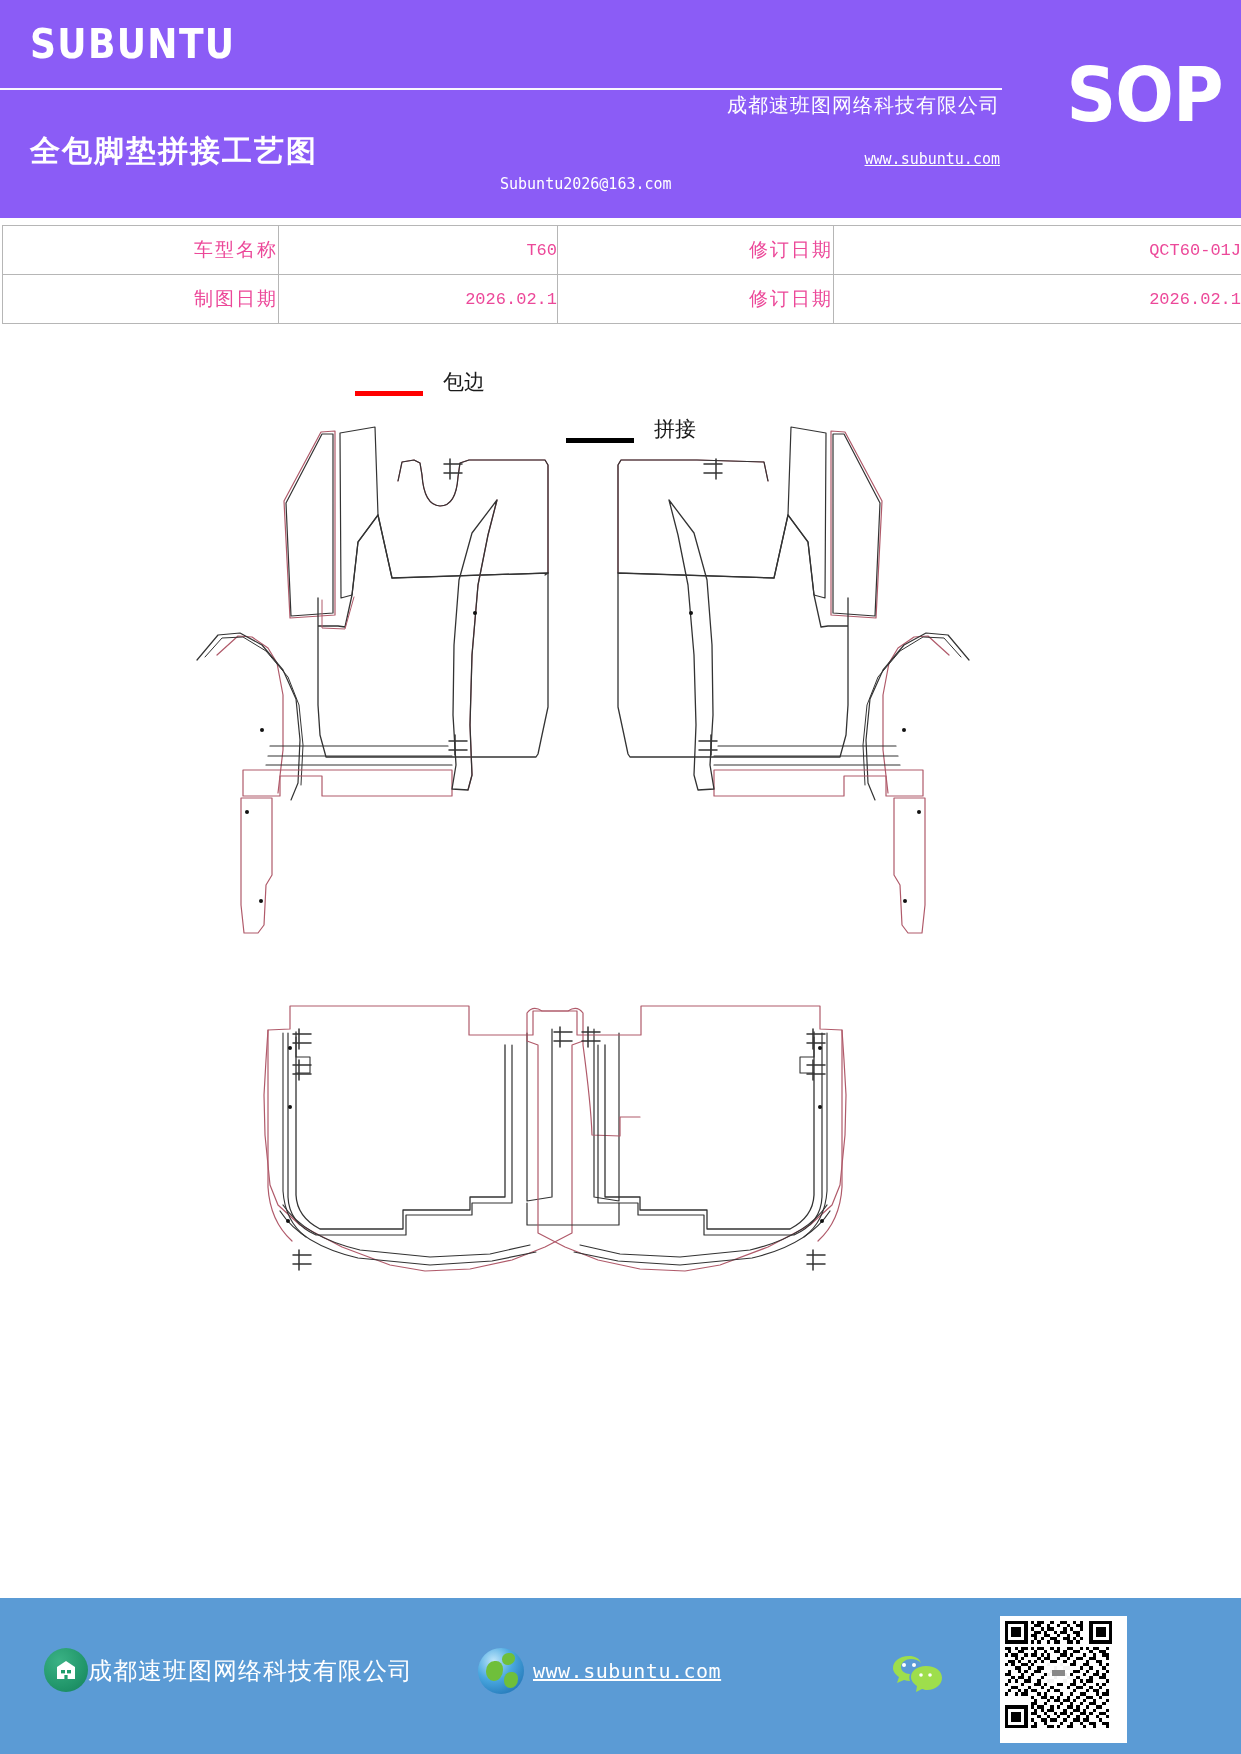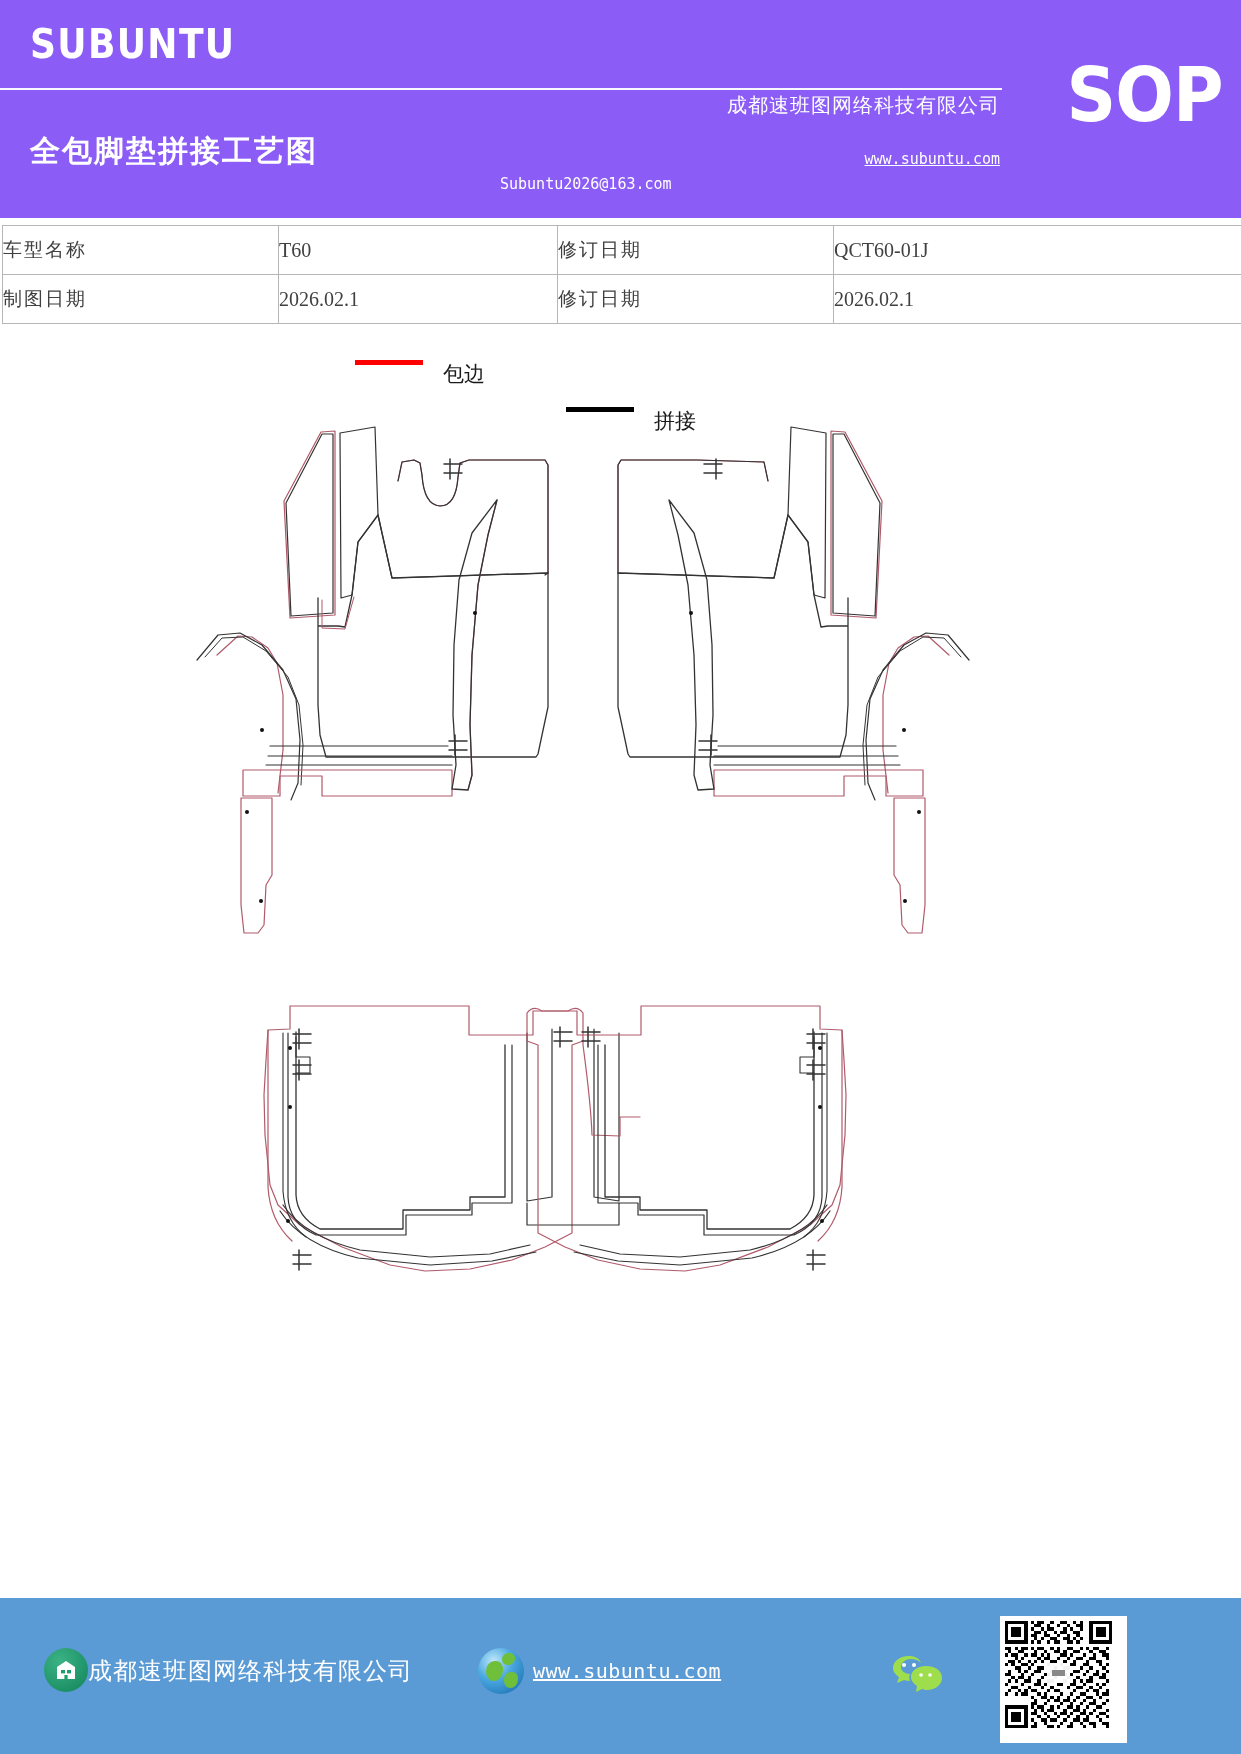--- a/index.html
+++ b/index.html
@@ -99,52 +99,52 @@
   .info-table {
     position: absolute;
     left: 2px; top: 225px;
     width: 1235px;
     border-collapse: collapse;
     table-layout: fixed;
   }
   .info-table td {
     border: 1px solid #b6b6b6;
     height: 48px;
-    text-align: left;
+    text-align: right;
     vertical-align: middle;
     font-size: 19px;
-    color: #404040;
+    color: #ec4899;
     padding: 0;
   }
   .info-table td.lbl {
     font-family: "DejaVu Serif", serif;
     letter-spacing: 2px;
   }
   .info-table td.val {
-    font-family: Liberation Serif, serif;
-    font-size: 20px;
+    font-family: Liberation Mono, monospace;
+    font-size: 17px;
   }
   .col-a { width: 275px; }
   .col-b { width: 278px; }
   .col-c { width: 275px; }
   .col-d { width: 407px; }
 
   
   .legend {
     position: absolute;
     left: 0; top: 360px;
     width: 1241px;
     height: 40px;
   }
   .legend-item {
     position: absolute;
     top: 0;
     height: 36px;
     display: flex;
-    align-items: flex-start;
+    align-items: flex-end;
   }
   .legend-item.one { left: 355px; }
   .legend-item.two { left: 566px; margin-top: 47px; }
   .swatch {
     width: 68px;
     height: 5px;
     display: inline-block;
   }
   .legend-label {
     margin-left: 20px;

